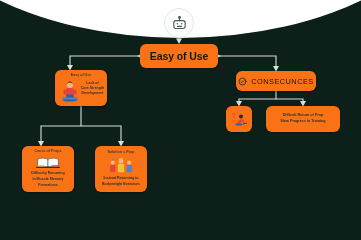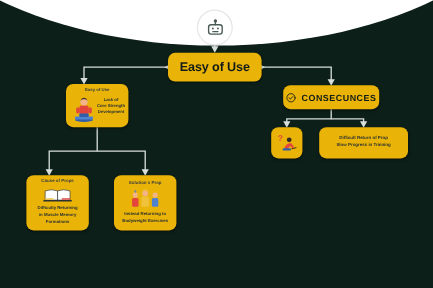--- a/index.html
+++ b/index.html
@@ -15,21 +15,21 @@
     position:absolute;
     top:-112px; left:-92px;
     width:545px; height:150px;
     background:#ffffff;
     border-radius:0 0 50% 50%/0 0 100% 100%;
   }
 
   
   .card {
     position:absolute;
-    background:#eab308;
+    background:#f97316;
     border-radius:6px;
     box-shadow:0 1px 2px rgba(0,0,0,.35);
     display:flex; flex-direction:column;
     align-items:center; justify-content:center;
     text-align:center;
     color:#111b17;
     overflow:hidden;
   }
 
   
@@ -71,21 +71,21 @@
     position:absolute; left:25px; top:11px; right:2px;
     font-size:3.5px; font-weight:700; line-height:1.45;
     color:#2b3331; text-align:center;
   }
 
   
   .conseq {
     left:236px; top:71px;
     width:80px; height:20px;
     flex-direction:row; gap:4px;
-    font-size:7.4px; font-weight:700;
+    font-size:7.4px; font-weight:400;
     letter-spacing:.45px;
   }
   .conseq svg { width:9px; height:9px; flex:0 0 auto; }
 
   
   .card-qicon {
     left:226px; top:106px;
     width:26px; height:26px;
   }
   .card-qicon svg { width:20px; height:20px; }

